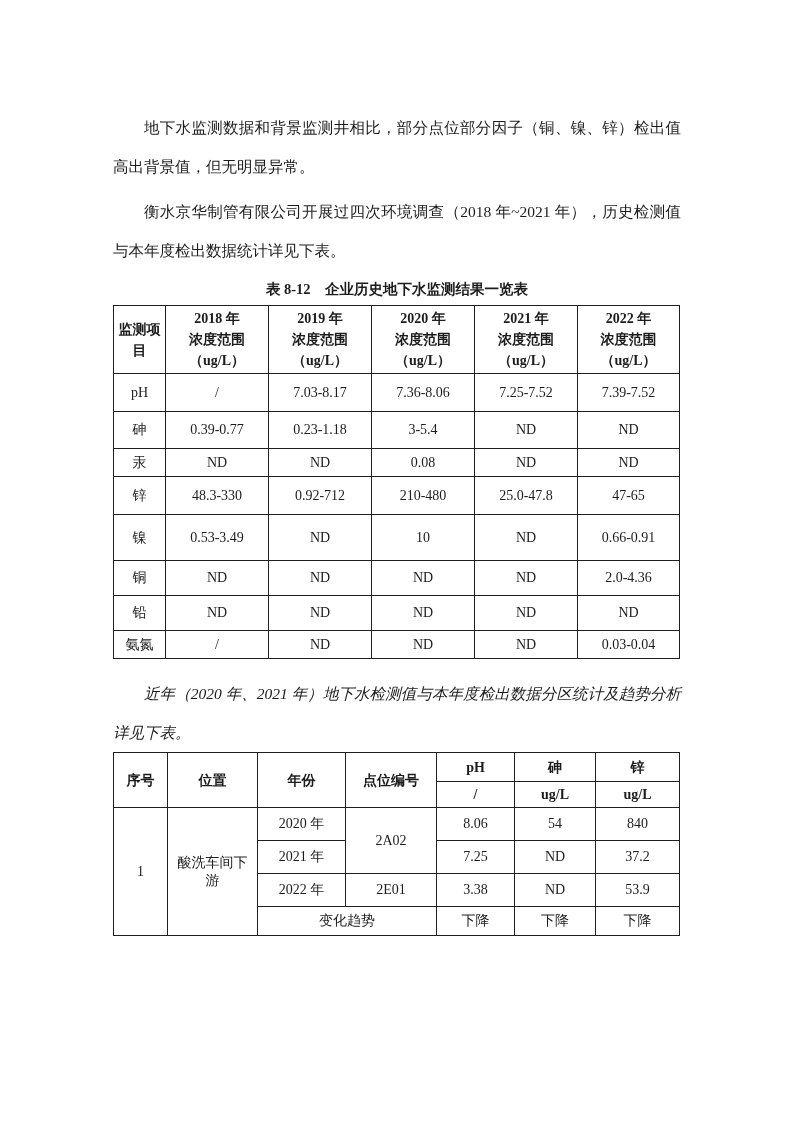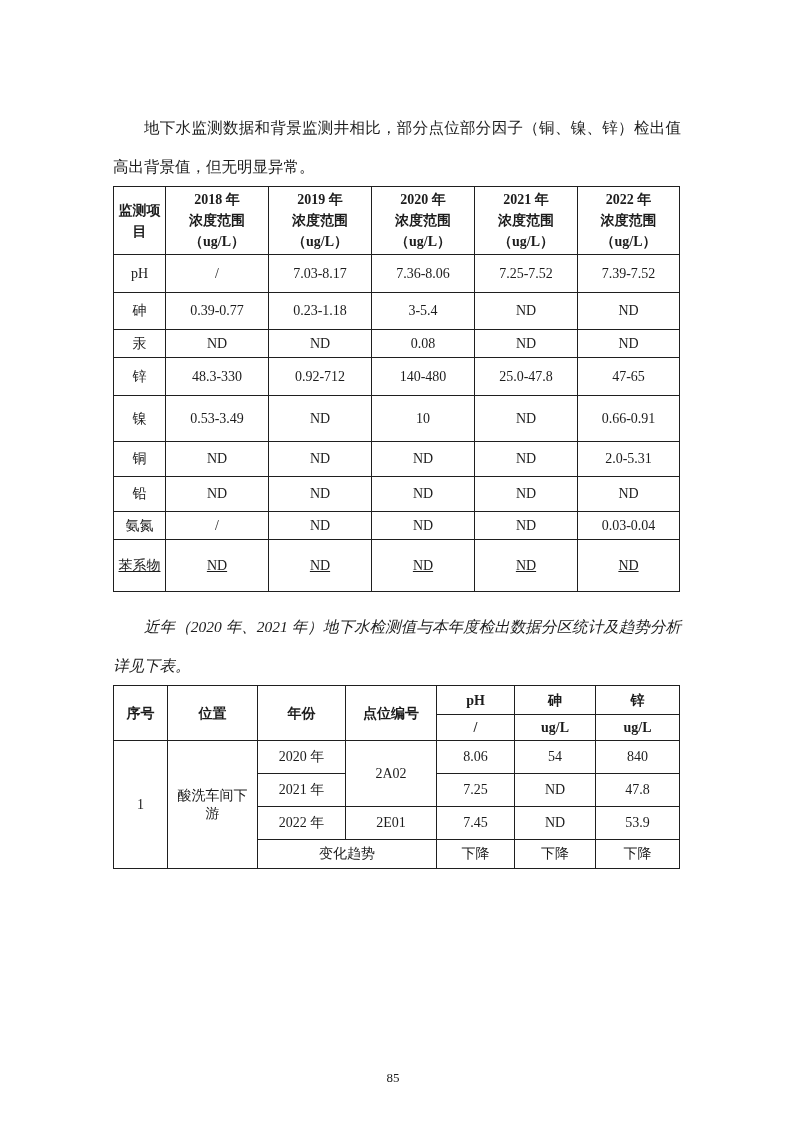--- a/index.html
+++ b/index.html
@@ -87,21 +87,23 @@
 </style>
 </head>
 <body>
 
 <div class="page">
   <div class="content">
 
     <p class="body-para">地下水监测数据和背景监测井相比，部分点位部分因子（铜、镍、锌）检出值高出背景值，但无明显异常。</p>
 
 
-
+    <p class="body-para para-after-heading">衡水京华制管有限公司开展过四次环境调查（2018 年~2021 年），历史检测值与本年度检出数据统计详见下表。</p>
+
+    <div class="table-caption">表 8-12　企业历史地下水监测结果一览表</div>
 
     <table id="t812">
       <colgroup>
         <col style="width:52px">
           <col style="width:103px">
           <col style="width:103px">
         <col style="width:103px">
           <col style="width:103px">
           <col style="width:102px">
       </colgroup>
@@ -147,63 +149,55 @@
           <td>ND</td>
           <td>ND</td>
           <td>0.08</td>
           <td>ND</td>
           <td>ND</td>
         </tr>
         <tr>
           <td>锌</td>
           <td>48.3-330</td>
           <td>0.92-712</td>
-          <td>140-480</td>
+          <td>210-480</td>
           <td>25.0-47.8</td>
           <td>47-65</td>
         </tr>
         <tr>
           <td>镍</td>
           <td>0.53-3.49</td>
           <td>ND</td>
           <td>10</td>
           <td>ND</td>
           <td>0.66-0.91</td>
         </tr>
         <tr>
           <td>铜</td>
           <td>ND</td>
           <td>ND</td>
           <td>ND</td>
           <td>ND</td>
-          <td>2.0-5.31</td>
+          <td>2.0-4.36</td>
         </tr>
         <tr>
           <td>铅</td>
           <td>ND</td>
           <td>ND</td>
           <td>ND</td>
           <td>ND</td>
           <td>ND</td>
         </tr>
         <tr>
           <td>氨氮</td>
           <td>/</td>
           <td>ND</td>
           <td>ND</td>
           <td>ND</td>
           <td>0.03-0.04</td>
-        </tr>
-        <tr>
-          <td>苯系物</td>
-          <td>ND</td>
-          <td>ND</td>
-          <td>ND</td>
-          <td>ND</td>
-          <td>ND</td>
         </tr>
       </tbody>
     </table>
 
     <p class="body-para para-mid">近年（2020 年、2021 年）地下水检测值与本年度检出数据分区统计及趋势分析详见下表。</p>
 
 
     <table id="t813">
       <colgroup>
         <col style="width:54px">
@@ -235,34 +229,33 @@
           <td>2020 年</td>
           <td rowspan="2">2A02</td>
           <td>8.06</td>
           <td>54</td>
           <td>840</td>
         </tr>
         <tr class="data">
           <td>2021 年</td>
           <td>7.25</td>
           <td>ND</td>
-          <td>47.8</td>
+          <td>37.2</td>
         </tr>
         <tr class="data">
           <td>2022 年</td>
           <td>2E01</td>
-          <td>7.45</td>
+          <td>3.38</td>
           <td>ND</td>
           <td>53.9</td>
         </tr>
         <tr class="trend">
           <td colspan="2">变化趋势</td>
           <td>下降</td>
           <td>下降</td>
           <td>下降</td>
         </tr>
       </tbody>
     </table>
 
   </div>
 
-  <div class="page-number">85</div>
 </div>
 
 </body></html>

